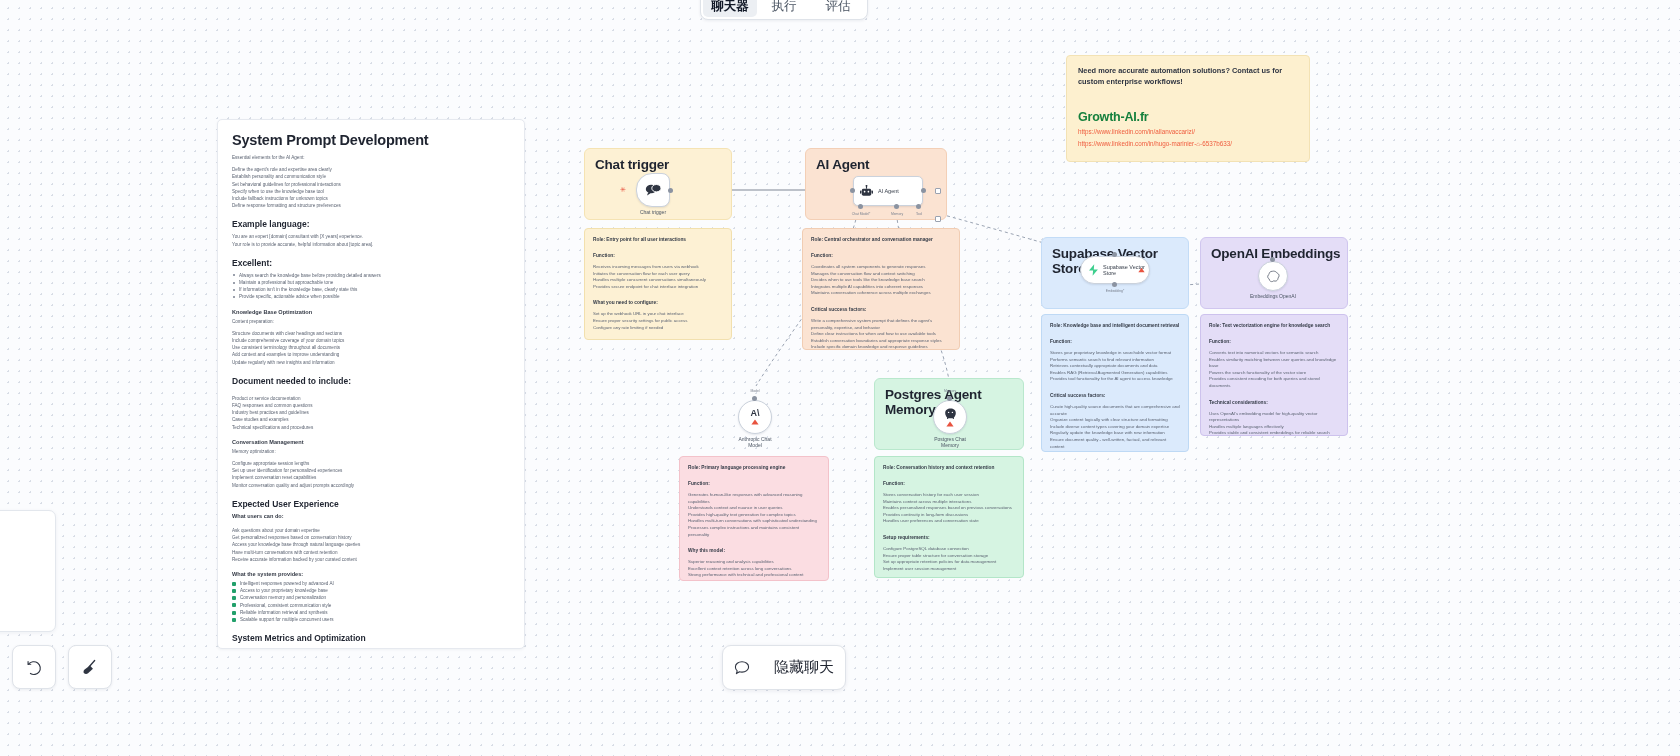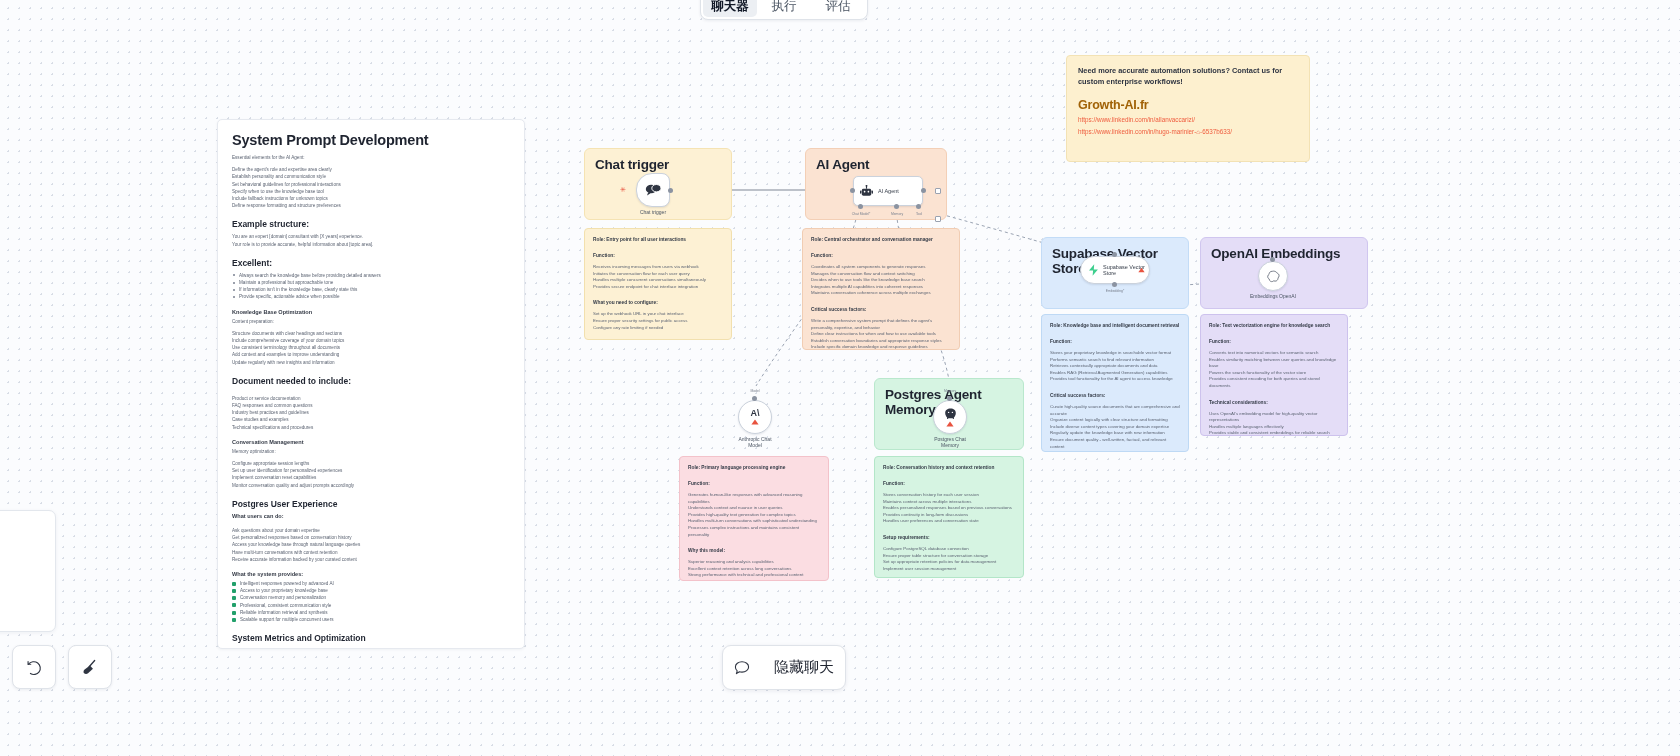--- a/index.html
+++ b/index.html
@@ -123,21 +123,21 @@
   
   .note {
     position: absolute; left: 1066px; top: 55px;
     width: 244px; height: 107px;
     background: #fdf0cf;
     border: 1px solid #f3e2b4;
     border-radius: 4px;
     padding: 9px 11px;
   }
   .note-t { font-size: 7.4px; font-weight: 700; color: #2f3542; line-height: 11px; }
-  .note-brand { font-size: 12.5px; font-weight: 700; color: #a16207; margin-top: 11px; letter-spacing: -.2px; }
+  .note-brand { font-size: 12.5px; font-weight: 700; color: #15803d; margin-top: 23px; letter-spacing: -.2px; }
   .note-link { font-size: 6.3px; color: #ef5c3e; line-height: 11.5px; margin-top: 2px; }
   .note-link.second { margin-top: 0; }
   .magnet { color: #e8533f; font-weight: 700; }
 
   
   .tool-btn {
     position: absolute; width: 44px; height: 44px;
     background: #ffffff; border: 1px solid #dfe3e9;
     border-radius: 8px;
     display: flex; align-items: center; justify-content: center;
@@ -359,21 +359,21 @@
     <div class="desc-h">Critical success factors:</div>
     <div class="desc-sp"></div>
     <div class="desc-l">Curate high-quality source documents that are comprehensive and</div>
     <div class="desc-l">accurate</div>
     <div class="desc-l">Organize content logically with clear structure and formatting</div>
     <div class="desc-l">Include diverse content types covering your domain expertise</div>
     <div class="desc-l">Regularly update the knowledge base with new information</div>
     <div class="desc-l">Ensure document quality - well-written, factual, and relevant content</div>
   </div>
 
-  <div class="grp" style="left:1200px; top:237px; width:168px; height:72px; background:#e4ddf7; border:1px solid #d0c6ef;">
+  <div class="grp" style="left:1200px; top:237px; width:148px; height:72px; background:#e4ddf7; border:1px solid #d0c6ef;">
     <div class="grp-title">OpenAI Embeddings</div>
   </div>
   <div class="node-wrap" style="left:1258px; top:261px;">
     <div class="node-box node-circ" style="width:30px; height:30px;">
       <svg width="13" height="13" viewBox="0 0 14 14">
         <path d="M7,1.2 C9.1,1.2 10.3,2.4 10.9,3.4 C12.1,3.6 13,4.8 13,6.2 C13,7.2 12.5,8.1 11.8,8.6 C12,9.8 11.3,11.1 10.1,11.7 C9.2,12.2 8.1,12.1 7.3,11.6 C6.4,12.5 5,12.8 3.9,12.2 C2.9,11.7 2.3,10.7 2.3,9.6 C1.2,9.1 0.6,7.9 0.8,6.7 C0.9,5.8 1.5,5 2.3,4.6 C2.2,3.3 3,2 4.3,1.6 C5.2,1.3 6.2,1.5 7,1.2 Z" fill="none" stroke="#6c737f" stroke-width="1"></path>
       </svg>
     </div>
     <div class="node-label" style="top:32px;">Embeddings OpenAI</div>
     <div class="port" style="left:12px; top:-4px;"></div>
@@ -410,21 +410,21 @@
     <div class="doc-h1">System Prompt Development</div>
     <div class="doc-p">Essential elements for the AI Agent:</div>
     <div class="doc-gap"></div>
     <div class="doc-p">Define the agent's role and expertise area clearly</div>
     <div class="doc-p">Establish personality and communication style</div>
     <div class="doc-p">Set behavioral guidelines for professional interactions</div>
     <div class="doc-p">Specify when to use the knowledge base tool</div>
     <div class="doc-p">Include fallback instructions for unknown topics</div>
     <div class="doc-p">Define response formatting and structure preferences</div>
 
-    <div class="doc-h2">Example structure:</div>
+    <div class="doc-h2">Example language:</div>
     <div class="doc-p">You are an expert [domain] consultant with [X years] experience.</div>
     <div class="doc-p">Your role is to provide accurate, helpful information about [topic area].</div>
 
     <div class="doc-h2">Excellent:</div>
     <ul class="doc-ul">
       <li>Always search the knowledge base before providing detailed answers</li>
       <li>Maintain a professional but approachable tone</li>
       <li>If information isn't in the knowledge base, clearly state this</li>
       <li>Provide specific, actionable advice when possible</li>
     </ul>
@@ -447,21 +447,21 @@
     <div class="doc-p">Technical specifications and procedures</div>
 
     <div class="doc-h3">Conversation Management</div>
     <div class="doc-p">Memory optimization:</div>
     <div class="doc-gap"></div>
     <div class="doc-p">Configure appropriate session lengths</div>
     <div class="doc-p">Set up user identification for personalized experiences</div>
     <div class="doc-p">Implement conversation reset capabilities</div>
     <div class="doc-p">Monitor conversation quality and adjust prompts accordingly</div>
 
-    <div class="doc-h2">Postgres User Experience</div>
+    <div class="doc-h2">Expected User Experience</div>
     <div class="doc-h3" style="margin-top:2px;">What users can do:</div>
     <div class="doc-gap"></div>
     <div class="doc-p">Ask questions about your domain expertise</div>
     <div class="doc-p">Get personalized responses based on conversation history</div>
     <div class="doc-p">Access your knowledge base through natural language queries</div>
     <div class="doc-p">Have multi-turn conversations with context retention</div>
     <div class="doc-p">Receive accurate information backed by your curated content</div>
 
     <div class="doc-h3">What the system provides:</div>
     <ul class="doc-ul doc-check">

